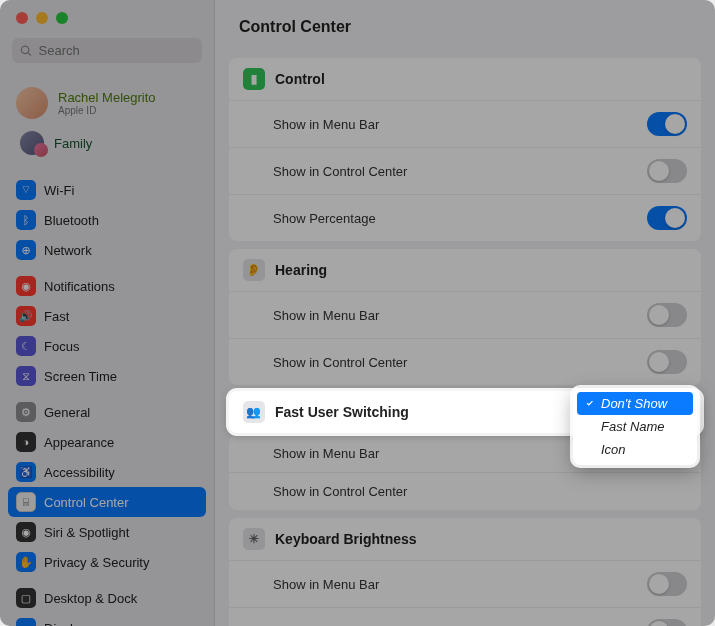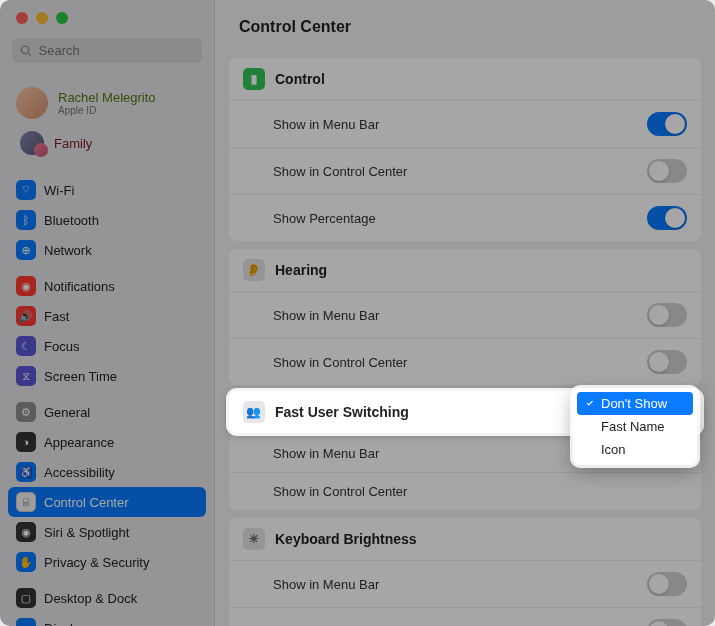--- a/index.html
+++ b/index.html
@@ -95,21 +95,21 @@
     }
     .user-name { font-size: 13px; font-weight: 500; color: #4d7c0f; }
     .user-sub { font-size: 10px; color: #777; }
     .family-row {
       display: flex;
       align-items: center;
       gap: 10px;
       padding: 6px 8px 14px 8px;
       margin-left: 4px;
     }
-    .family-row .label { font-size: 13px; color: #7f1d1d; }
+    .family-row .label { font-size: 13px; color: #14532d; }
     .sidebar-section { margin-top: 6px; }
     .sidebar-item {
       display: flex;
       align-items: center;
       gap: 8px;
       padding: 5px 8px;
       border-radius: 6px;
       font-size: 13px;
       color: #222;
       cursor: default;
@@ -223,20 +223,21 @@
       z-index: 100;
       font-size: 13px;
     }
     .popup-item {
       padding: 4px 8px;
       border-radius: 4px;
       color: #222;
       display: flex;
       align-items: center;
       gap: 6px;
+      font-style: italic;
     }
     .popup-item.selected {
       background: #0a7aff;
       color: #fff;
     }
     .popup-item svg {
       width: 10px;
       height: 10px;
       visibility: hidden;
       flex-shrink: 0;

